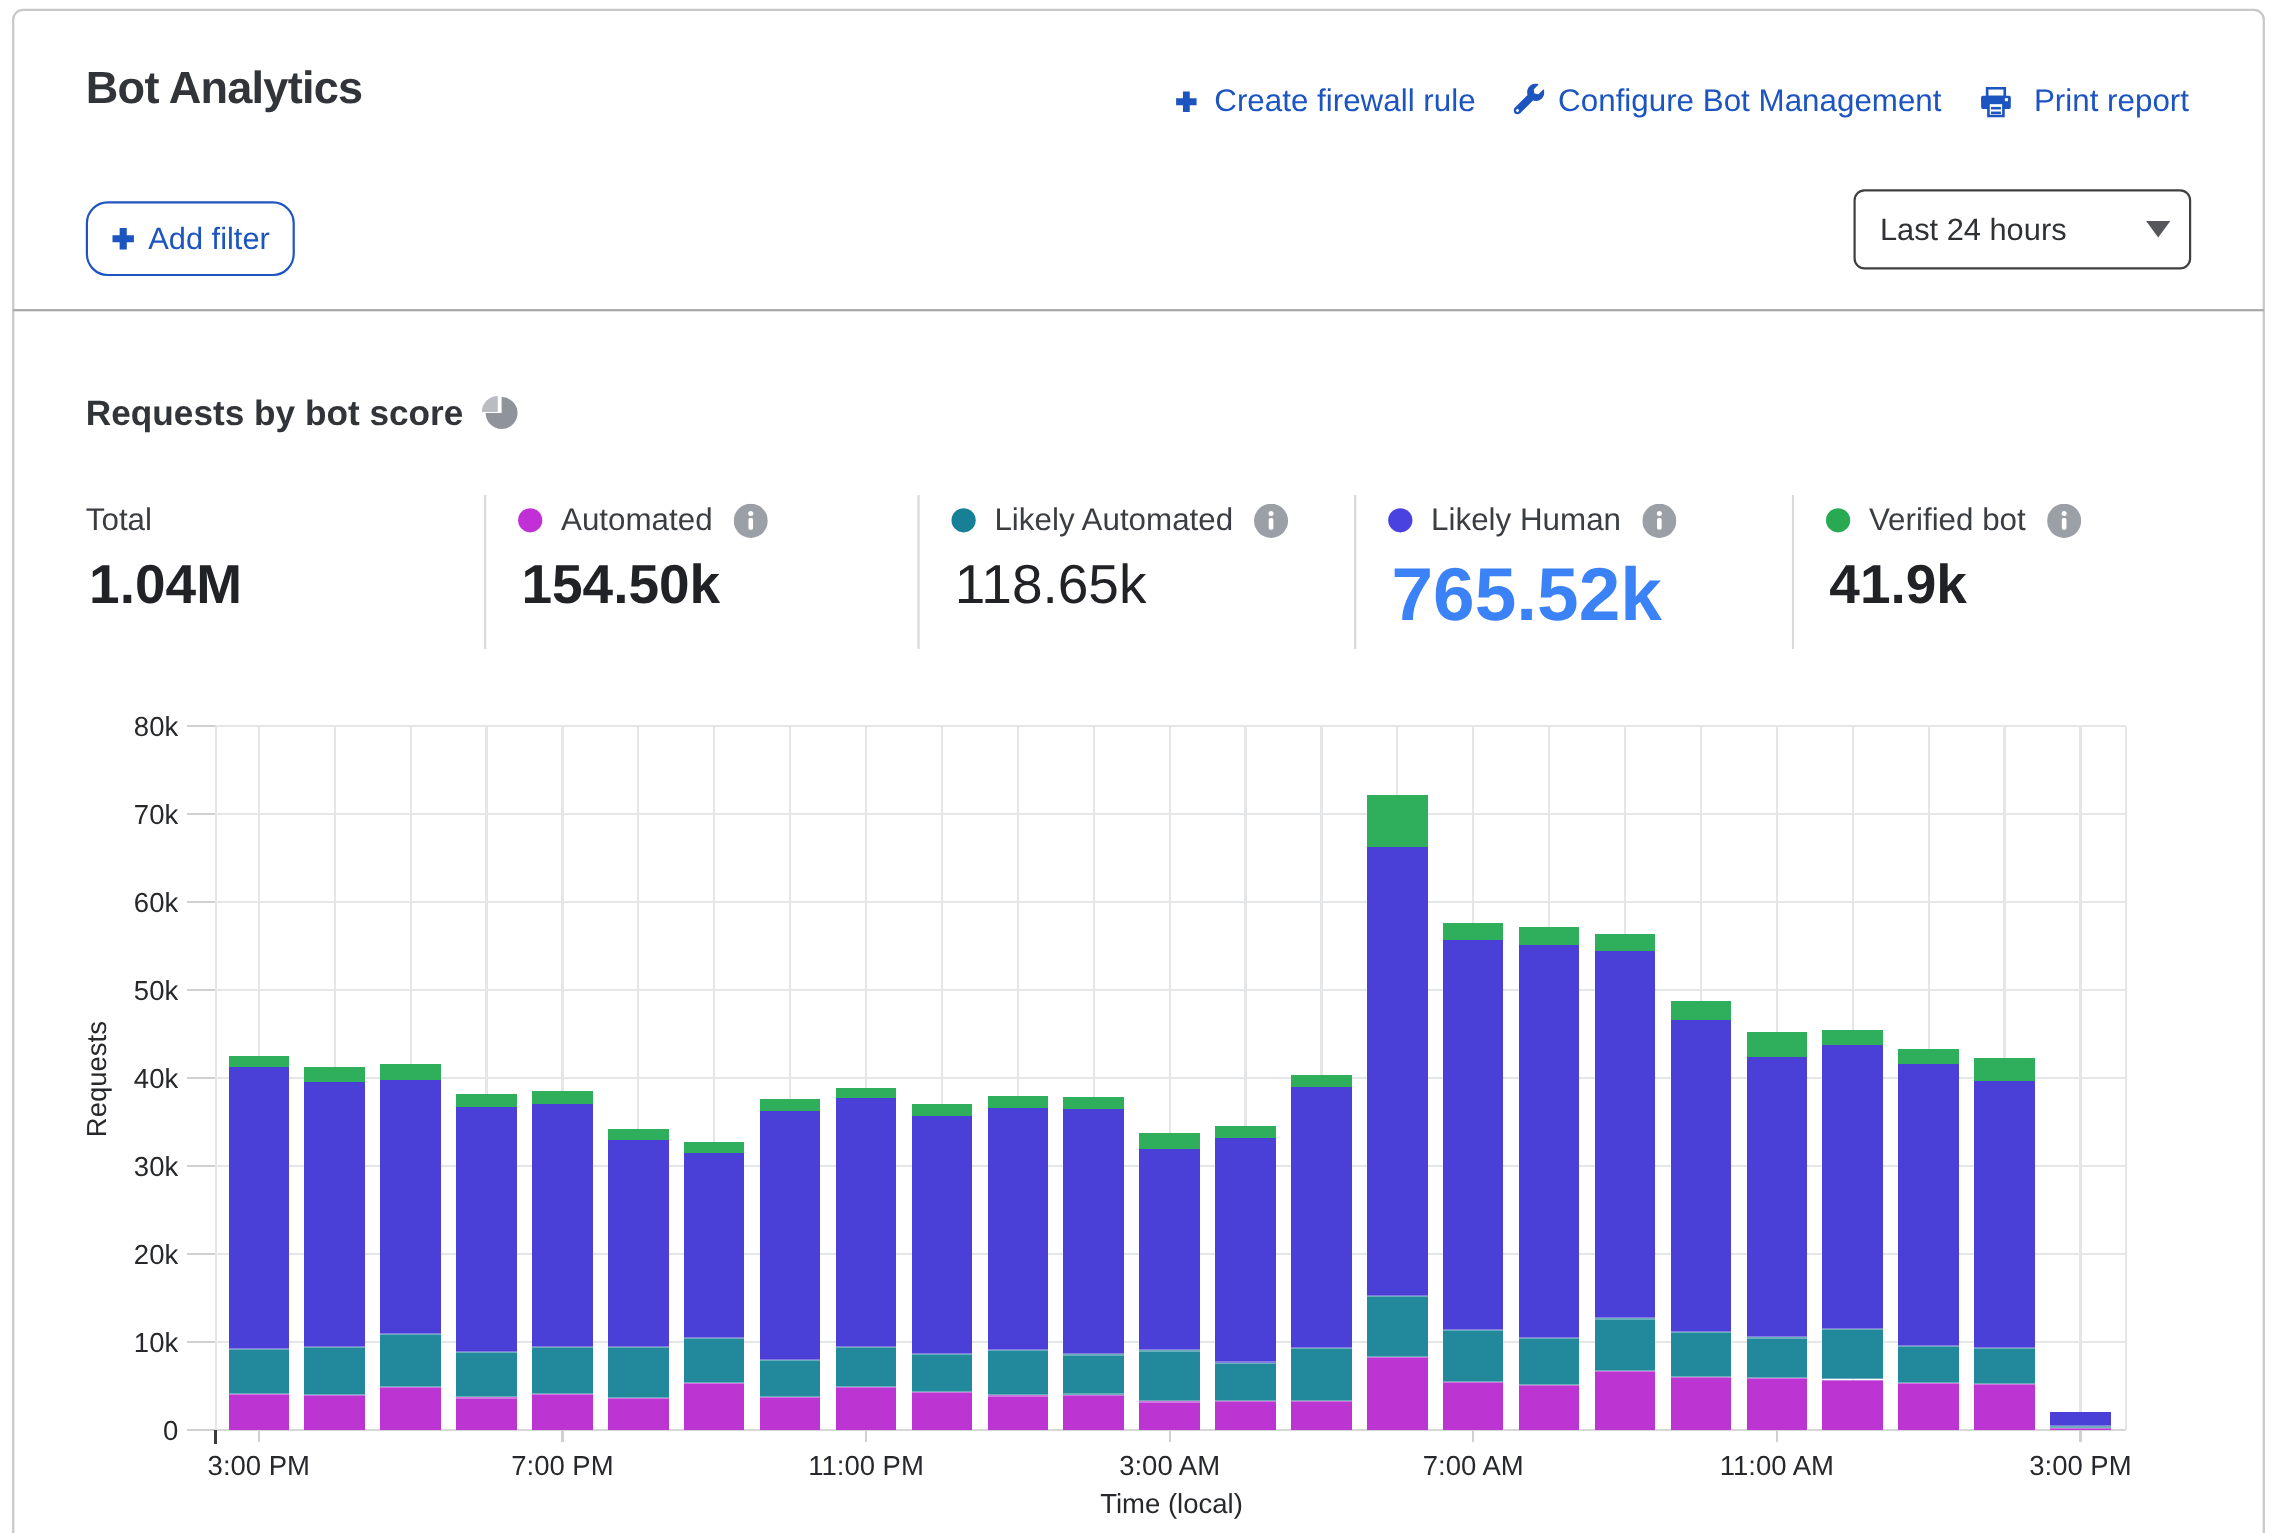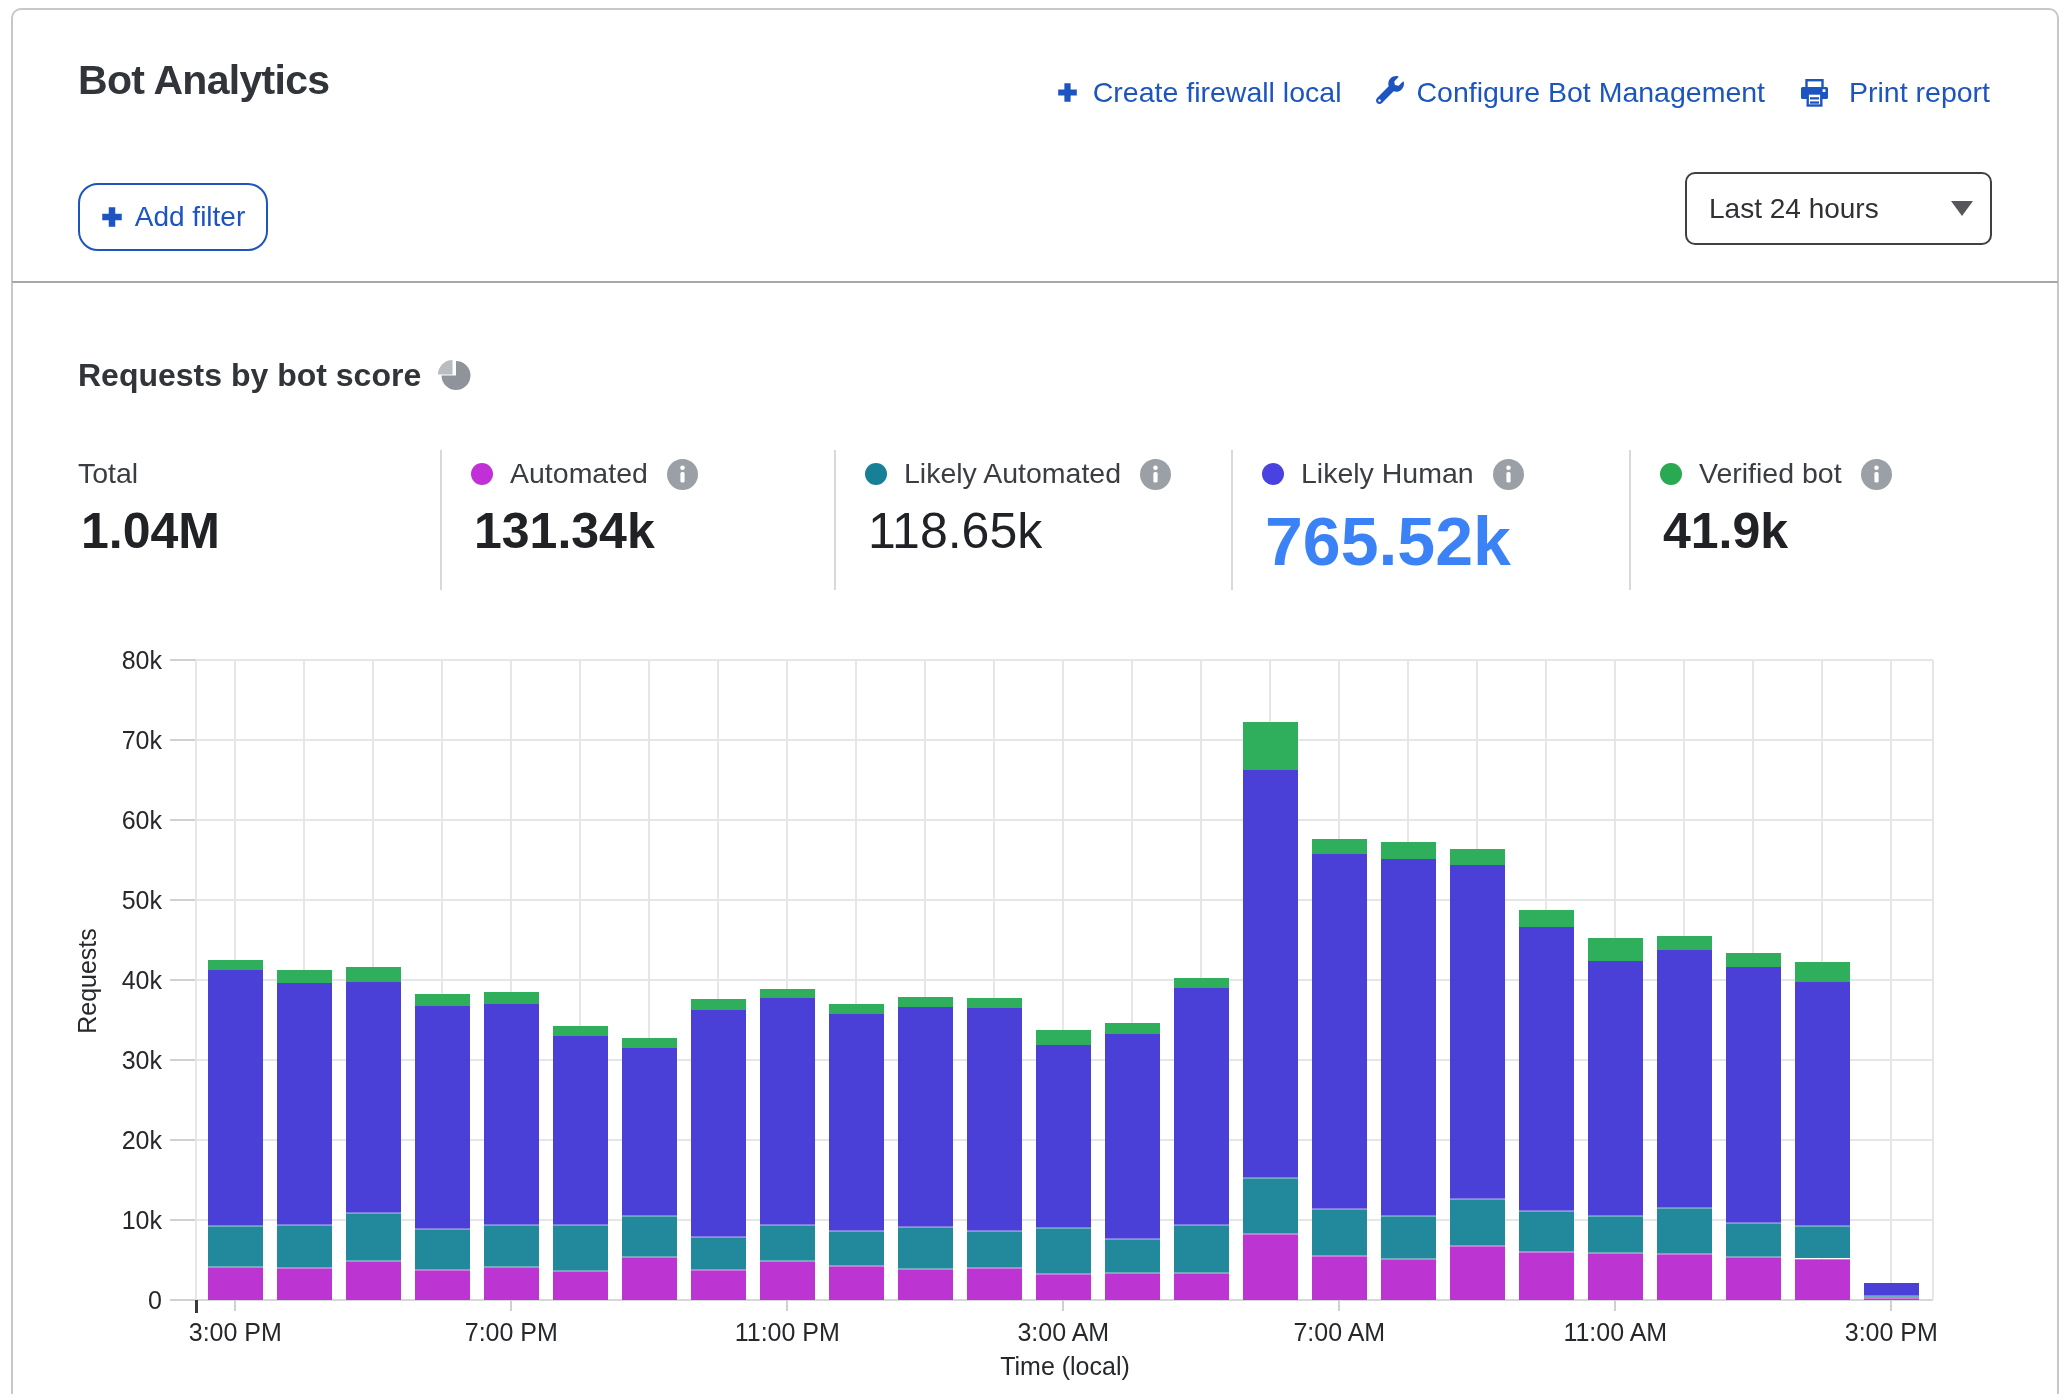--- a/index.html
+++ b/index.html
@@ -8,21 +8,21 @@
   <div style="position:absolute;left:11px;top:8px;width:2048px;height:1500px;border:2px solid #c6c8ca;border-radius:10px;"></div>
   <div style="position:absolute;left:12px;top:281px;width:2046px;height:2px;background:#a5a7a9"></div>
 
   <div style="position:absolute;left:78px;top:57px;font-size:41px;font-weight:700;color:#313438;letter-spacing:-0.7px">Bot Analytics</div>
 
   <div style="position:absolute;right:80px;top:76px;display:flex;align-items:center;gap:35px;font-size:28.5px;color:#1c54c0;white-space:nowrap">
     <span style="display:inline-flex;align-items:center;gap:15px">
       <svg width="21" height="21" viewBox="0 0 21 21" style="flex:none">
         <path d="M7.4 1.2h6.2v6.2h6.2v6.2h-6.2v6.2H7.4v-6.2H1.2V7.4h6.2z" fill="#1c54c0"></path>
       </svg>
-      <span>Create firewall local</span>
+      <span>Create firewall rule</span>
     </span>
     <span style="display:inline-flex;gap:12px">
       <svg width="28" height="28" viewBox="0 0 512 512" style="flex:none">
         <path fill="#1c54c0" d="M507.73 109.1c-2.24-9.03-13.54-12.09-20.12-5.51l-74.36 74.36-67.88-11.31-11.31-67.88 74.36-74.36c6.62-6.62 3.43-17.9-5.66-20.16-47.38-11.74-99.55.91-136.58 37.93-39.64 39.64-50.55 97.1-34.05 147.2L18.74 402.76c-24.99 24.99-24.99 65.51 0 90.5 24.99 24.99 65.51 24.99 90.5 0l213.21-213.21c50.12 16.71 107.47 5.68 147.37-34.22 37.07-37.07 49.7-89.32 37.91-136.73zM64 472c-13.25 0-24-10.75-24-24 0-13.26 10.75-24 24-24s24 10.74 24 24c0 13.25-10.75 24-24 24z"></path>
       </svg>
       <span>Configure Bot Management</span>
     </span>
     <span style="display:inline-flex;align-items:center;gap:20px">
       <svg width="29" height="28" viewBox="0 0 29 28" style="flex:none">
 <rect x="6.5" y="1.2" width="16" height="8" fill="none" stroke="#1c54c0" stroke-width="2.4"></rect>
@@ -53,21 +53,21 @@
       <path d="M18 15.5 L18 1 A14.5 14.5 0 1 1 3.5 15.5 Z" fill="#8f949b"></path>
     </svg></div>
 
   <div style="position:absolute;left:78px;top:457px;font-size:28.5px;color:#3a3d42;white-space:nowrap">Total</div>
 <div style="position:absolute;left:81px;top:502px;font-size:50px;font-weight:700;color:#202226;white-space:nowrap">1.04M</div>
 <div style="position:absolute;left:471px;top:457px;font-size:28.5px;color:#3a3d42;white-space:nowrap"><span style="display:inline-block;width:22px;height:22px;border-radius:50%;background:#c130d6;margin-right:17px;vertical-align:-2px"></span>Automated<span style="display:inline-block;width:19px"></span><svg width="31" height="31" viewBox="0 0 31 31" style="vertical-align:-7px">
       <circle cx="15.5" cy="15.5" r="15.5" fill="#9b9fa6"></circle>
       <circle cx="15.5" cy="8.8" r="2.3" fill="#fff"></circle>
       <rect x="13.4" y="13" width="4.2" height="10.5" rx="1.6" fill="#fff"></rect>
     </svg></div>
-<div style="position:absolute;left:474px;top:502px;font-size:50px;font-weight:700;color:#202226;white-space:nowrap">131.34k</div>
+<div style="position:absolute;left:474px;top:502px;font-size:50px;font-weight:700;color:#202226;white-space:nowrap">154.50k</div>
 <div style="position:absolute;left:865px;top:457px;font-size:28.5px;color:#3a3d42;white-space:nowrap"><span style="display:inline-block;width:22px;height:22px;border-radius:50%;background:#177f96;margin-right:17px;vertical-align:-2px"></span>Likely Automated<span style="display:inline-block;width:19px"></span><svg width="31" height="31" viewBox="0 0 31 31" style="vertical-align:-7px">
       <circle cx="15.5" cy="15.5" r="15.5" fill="#9b9fa6"></circle>
       <circle cx="15.5" cy="8.8" r="2.3" fill="#fff"></circle>
       <rect x="13.4" y="13" width="4.2" height="10.5" rx="1.6" fill="#fff"></rect>
     </svg></div>
 <div style="position:absolute;left:868px;top:502px;font-size:50px;font-weight:400;color:#202226;white-space:nowrap">118.65k</div>
 <div style="position:absolute;left:1262px;top:457px;font-size:28.5px;color:#3a3d42;white-space:nowrap"><span style="display:inline-block;width:22px;height:22px;border-radius:50%;background:#4a42e0;margin-right:17px;vertical-align:-2px"></span>Likely Human<span style="display:inline-block;width:19px"></span><svg width="31" height="31" viewBox="0 0 31 31" style="vertical-align:-7px">
       <circle cx="15.5" cy="15.5" r="15.5" fill="#9b9fa6"></circle>
       <circle cx="15.5" cy="8.8" r="2.3" fill="#fff"></circle>
       <rect x="13.4" y="13" width="4.2" height="10.5" rx="1.6" fill="#fff"></rect>

